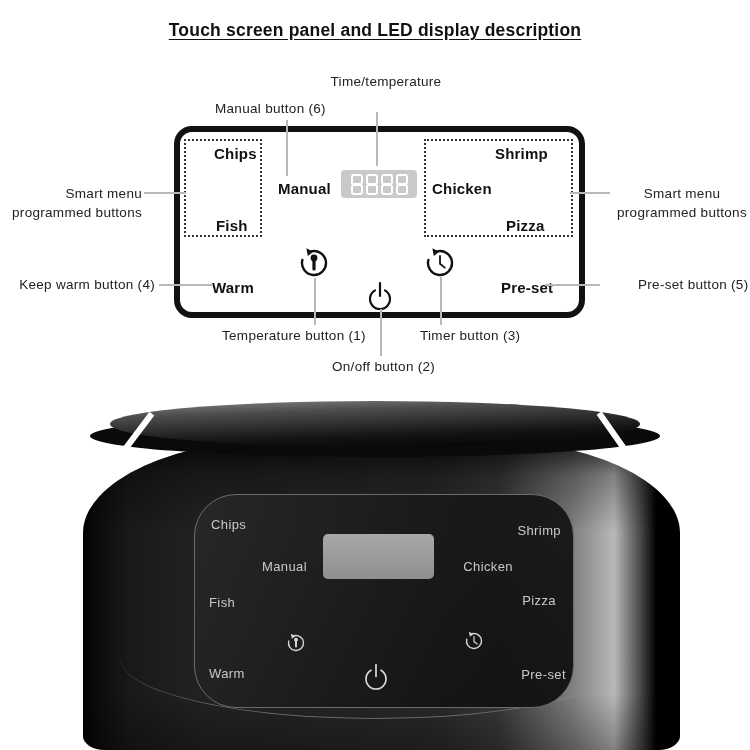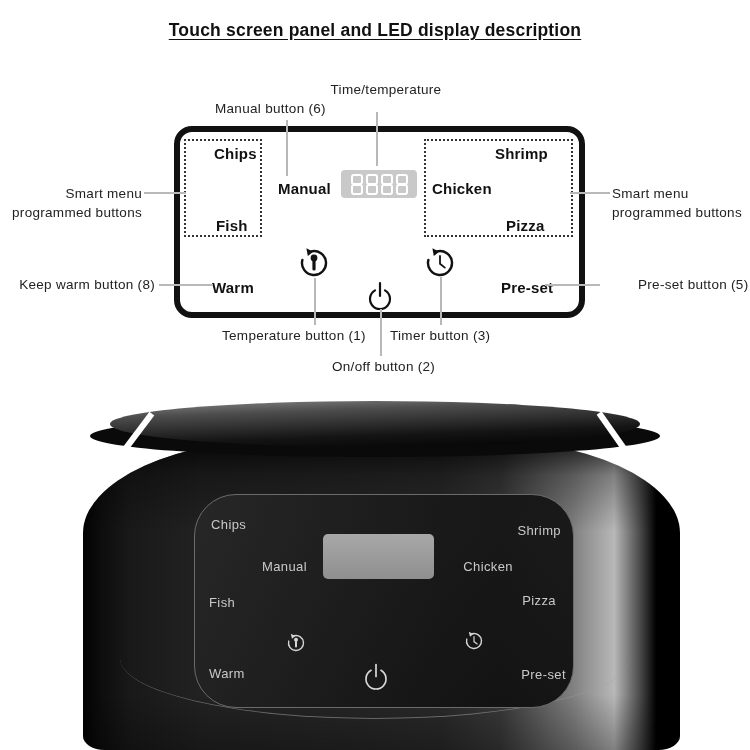--- a/index.html
+++ b/index.html
@@ -22,21 +22,21 @@
   
   .led{left:341px;top:170px;width:76px;height:28px;background:#c9c9c9;border-radius:4px;
        display:flex;align-items:center;justify-content:center;gap:3px;}
   .sdigit{position:relative;width:12px;height:21px;}
   .sdigit::before,.sdigit::after{content:"";position:absolute;left:0;width:12px;height:11px;
        box-sizing:border-box;border:2.5px solid #fff;border-radius:3px;}
   .sdigit::before{top:0;}
   .sdigit::after{top:10px;}
 
   
-  .callout{font-size:13.5px;color:#222;letter-spacing:.3px;white-space:nowrap;}
+  .callout{font-size:13.5px;color:#222;letter-spacing:.3px;white-space:nowrap;text-align:center;}
   .vline{width:2px;background:#b8b8b8;z-index:5;}
   .hline{height:2px;background:#b8b8b8;z-index:5;}
 
   
   .device{left:65px;top:393px;width:620px;height:357px;}
   .lid-rim{left:25px;top:22px;width:570px;height:42px;border-radius:50%;background:#0a0a0a;}
   .lid-top{left:45px;top:8px;width:530px;height:46px;border-radius:50%;
            background:linear-gradient(178deg,#8b8b8b 0%,#4d4d4d 26%,#141414 68%,#000 100%);}
   .body-shell{left:18px;top:45px;width:597px;height:312px;
       border-radius:210px 210px 22px 22px / 95px 95px 14px 14px;
@@ -110,36 +110,36 @@
   <div class="abs vline" style="left:286px;top:120px;height:56px;"></div>
   <div class="abs vline" style="left:376px;top:112px;height:54px;"></div>
   <div class="abs hline" style="left:144px;top:192px;width:42px;"></div>
   <div class="abs hline" style="left:159px;top:284px;width:54px;"></div>
   <div class="abs hline" style="left:570px;top:192px;width:40px;"></div>
   <div class="abs hline" style="left:545px;top:284px;width:55px;"></div>
   <div class="abs vline" style="left:314px;top:278px;height:47px;"></div>
   <div class="abs vline" style="left:440px;top:277px;height:48px;"></div>
   <div class="abs vline" style="left:380px;top:309px;height:47px;"></div>
 
-  <div class="abs callout" style="left:300px;top:80px;width:172px;text-align:center;line-height:19px;">
+  <div class="abs callout" style="left:300px;top:72px;width:172px;text-align:center;line-height:19px;">
     <div>Time/temperature</div>
   </div>
   <div class="abs callout" style="left:215px;top:101px;">Manual button (6)</div>
   <div class="abs callout" style="left:8px;top:184px;width:134px;text-align:right;line-height:19px;">
     <div>Smart menu</div>
     <div>programmed buttons</div>
   </div>
   <div class="abs callout" style="left:612px;top:184px;width:140px;line-height:19px;">
     <div>Smart menu</div>
     <div>programmed buttons</div>
   </div>
-  <div class="abs callout" style="left:8px;top:277px;width:147px;text-align:right;">Keep warm button (8)</div>
+  <div class="abs callout" style="left:8px;top:277px;width:147px;text-align:right;">Keep warm button (4)</div>
   <div class="abs callout" style="left:638px;top:277px;">Pre-set button (5)</div>
   <div class="abs callout" style="left:222px;top:328px;">Temperature button (1)</div>
-  <div class="abs callout" style="left:390px;top:328px;">Timer button (3)</div>
+  <div class="abs callout" style="left:420px;top:328px;">Timer button (3)</div>
   <div class="abs callout" style="left:332px;top:359px;">On/off button (2)</div>
 
   <div class="abs device">
     <div class="abs body-shell"></div>
     <div class="abs lid-rim"></div>
     <div class="abs lid-top"></div>
     <div class="abs slash slash-left"></div>
     <div class="abs slash slash-right"></div>
     <div class="abs sheen"></div>
 

